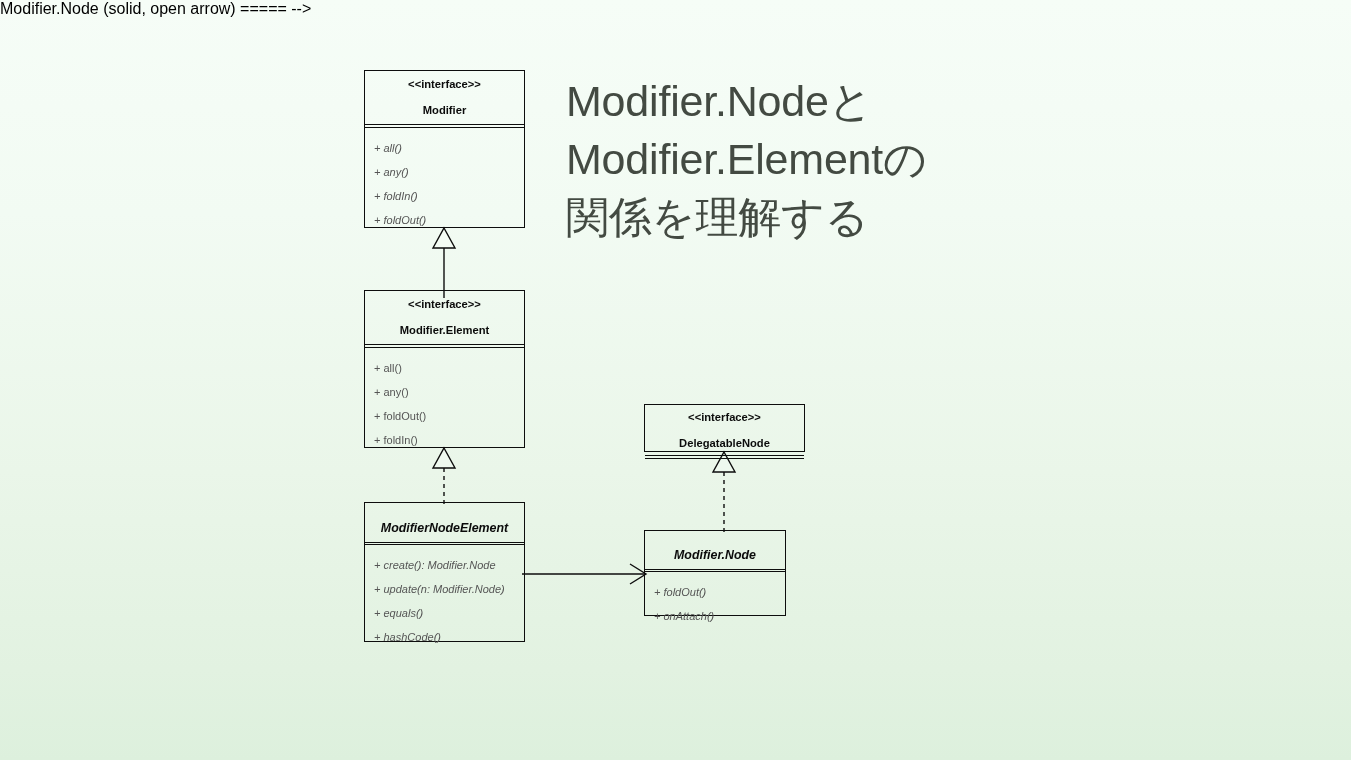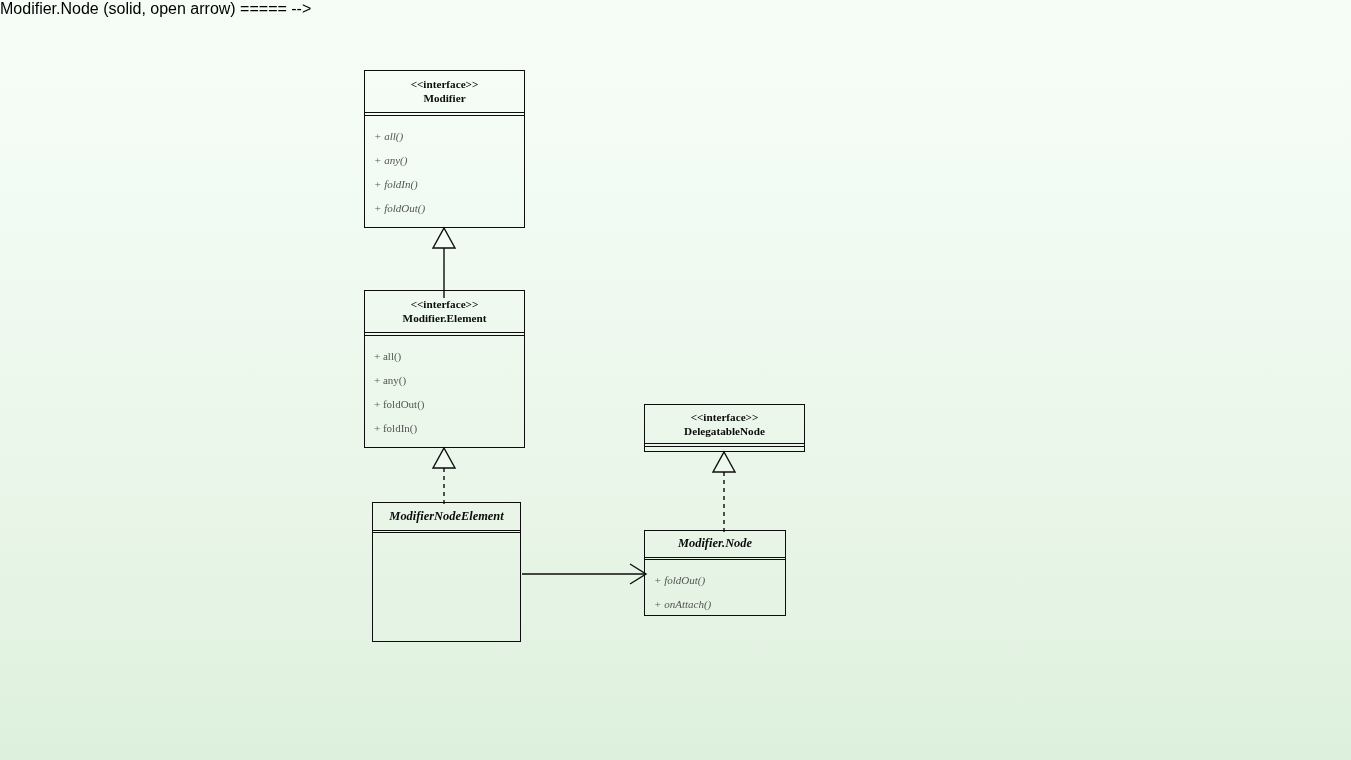--- a/index.html
+++ b/index.html
@@ -33,39 +33,39 @@
     letter-spacing: -0.2px;
     white-space: pre-wrap;
   }
 
   
   .uml-box {
     position: absolute;
     box-sizing: border-box;
     border: 1.4px solid #0d0d0d;
     background: transparent;
-    font-family: Liberation Serif, serif;
   }
   .uml-header {
     box-sizing: border-box;
     text-align: center;
     color: #0b0b0b;
     font-weight: bold;
     font-size: 11.2px;
     line-height: 13.6px;
     padding: 7px 4px 7px 4px;
     border-bottom: 1.4px solid #0d0d0d;
   }
   .uml-header .stereo {
     display: block;
     font-weight: bold;
   }
   .uml-header .cname {
     display: block;
     font-weight: bold;
+    margin-top: 12px;
   }
   .uml-header.italic .cname {
     font-style: italic;
     font-size: 12.4px;
   }
   .uml-sep {
     height: 2.6px;
     border-bottom: 1.4px solid #0d0d0d;
     box-sizing: border-box;
   }
@@ -97,20 +97,23 @@
     display: block;
     overflow: visible;
   }
 </style>
 </head>
 <body>
 
 <div id="slide">
 
   
+  <div class="slide-title">Modifier.Nodeと
+Modifier.Elementの
+関係を理解する</div>
 
   
   <div class="conn" style="left:424px; top:226px; width:40px; height:72px;">
     <svg width="40" height="72" viewBox="0 0 40 72">
       <polygon points="20,2 31,22 9,22" fill="#f4fcf4" stroke="#0d0d0d" stroke-width="1.4"></polygon>
       <line x1="20" y1="22" x2="20" y2="72" stroke="#0d0d0d" stroke-width="1.4"></line>
     </svg>
   </div>
 
   
@@ -161,25 +164,31 @@
     <div class="uml-sep"></div>
     <div class="uml-body">
       <div class="uml-attr">+ all()</div>
       <div class="uml-attr">+ any()</div>
       <div class="uml-attr">+ foldOut()</div>
       <div class="uml-attr">+ foldIn()</div>
     </div>
   </div>
 
   
-  <div class="uml-box" style="left:372px; top:502px; width:149px; height:140px;">
+  <div class="uml-box" style="left:364px; top:502px; width:161px; height:140px;">
     <div class="uml-header italic" style="padding:7px 4px 6px 4px;">
       <span class="cname">ModifierNodeElement</span>
     </div>
     <div class="uml-sep"></div>
+    <div class="uml-body">
+      <div class="uml-attr italic">+ create(): Modifier.Node</div>
+      <div class="uml-attr italic">+ update(n: Modifier.Node)</div>
+      <div class="uml-attr italic">+ equals()</div>
+      <div class="uml-attr italic">+ hashCode()</div>
+    </div>
   </div>
 
   
   <div class="uml-box" style="left:644px; top:404px; width:161px; height:48px;">
     <div class="uml-header" style="padding:6px 4px 5px 4px;">
       <span class="stereo">&lt;&lt;interface&gt;&gt;</span>
       <span class="cname">DelegatableNode</span>
     </div>
     <div class="uml-sep"></div>
     <div class="uml-body empty"></div>

